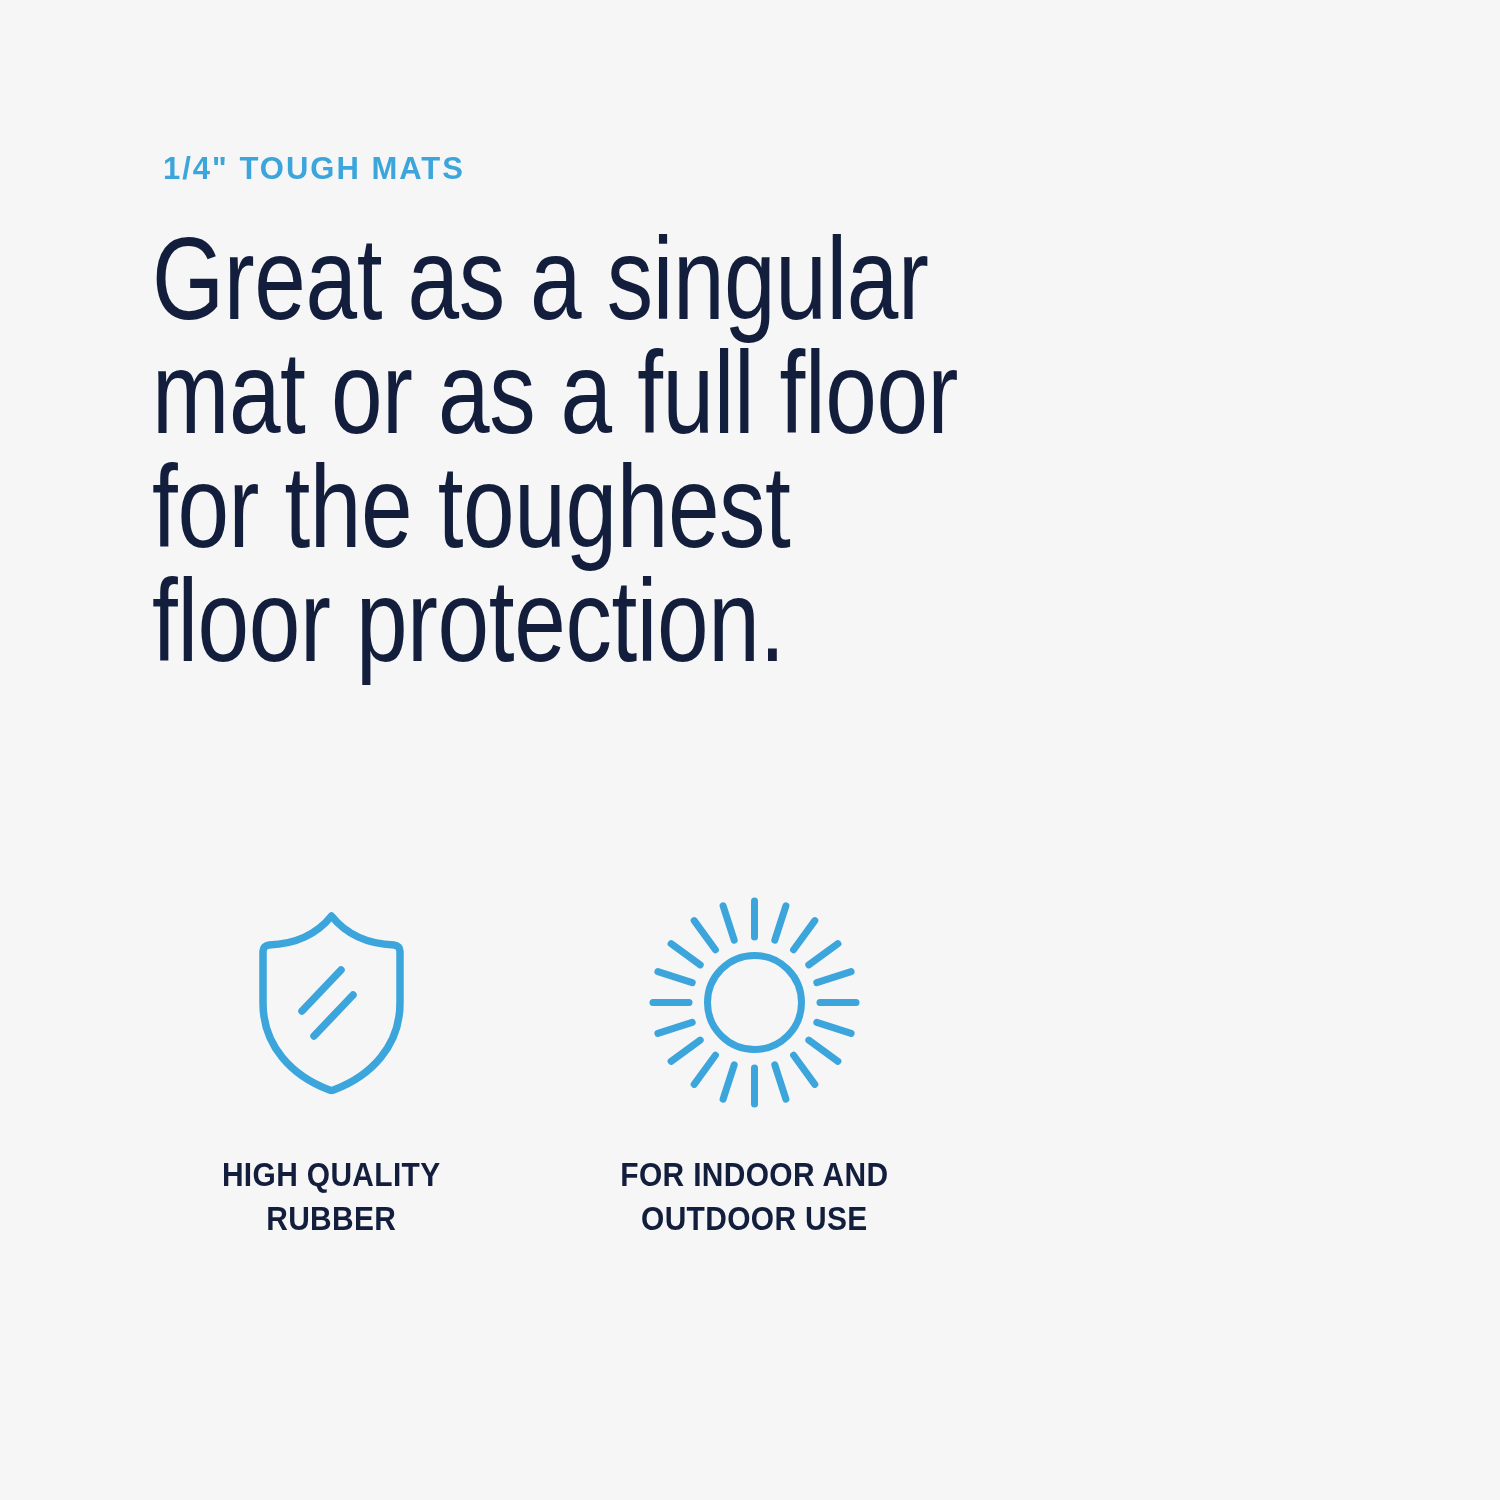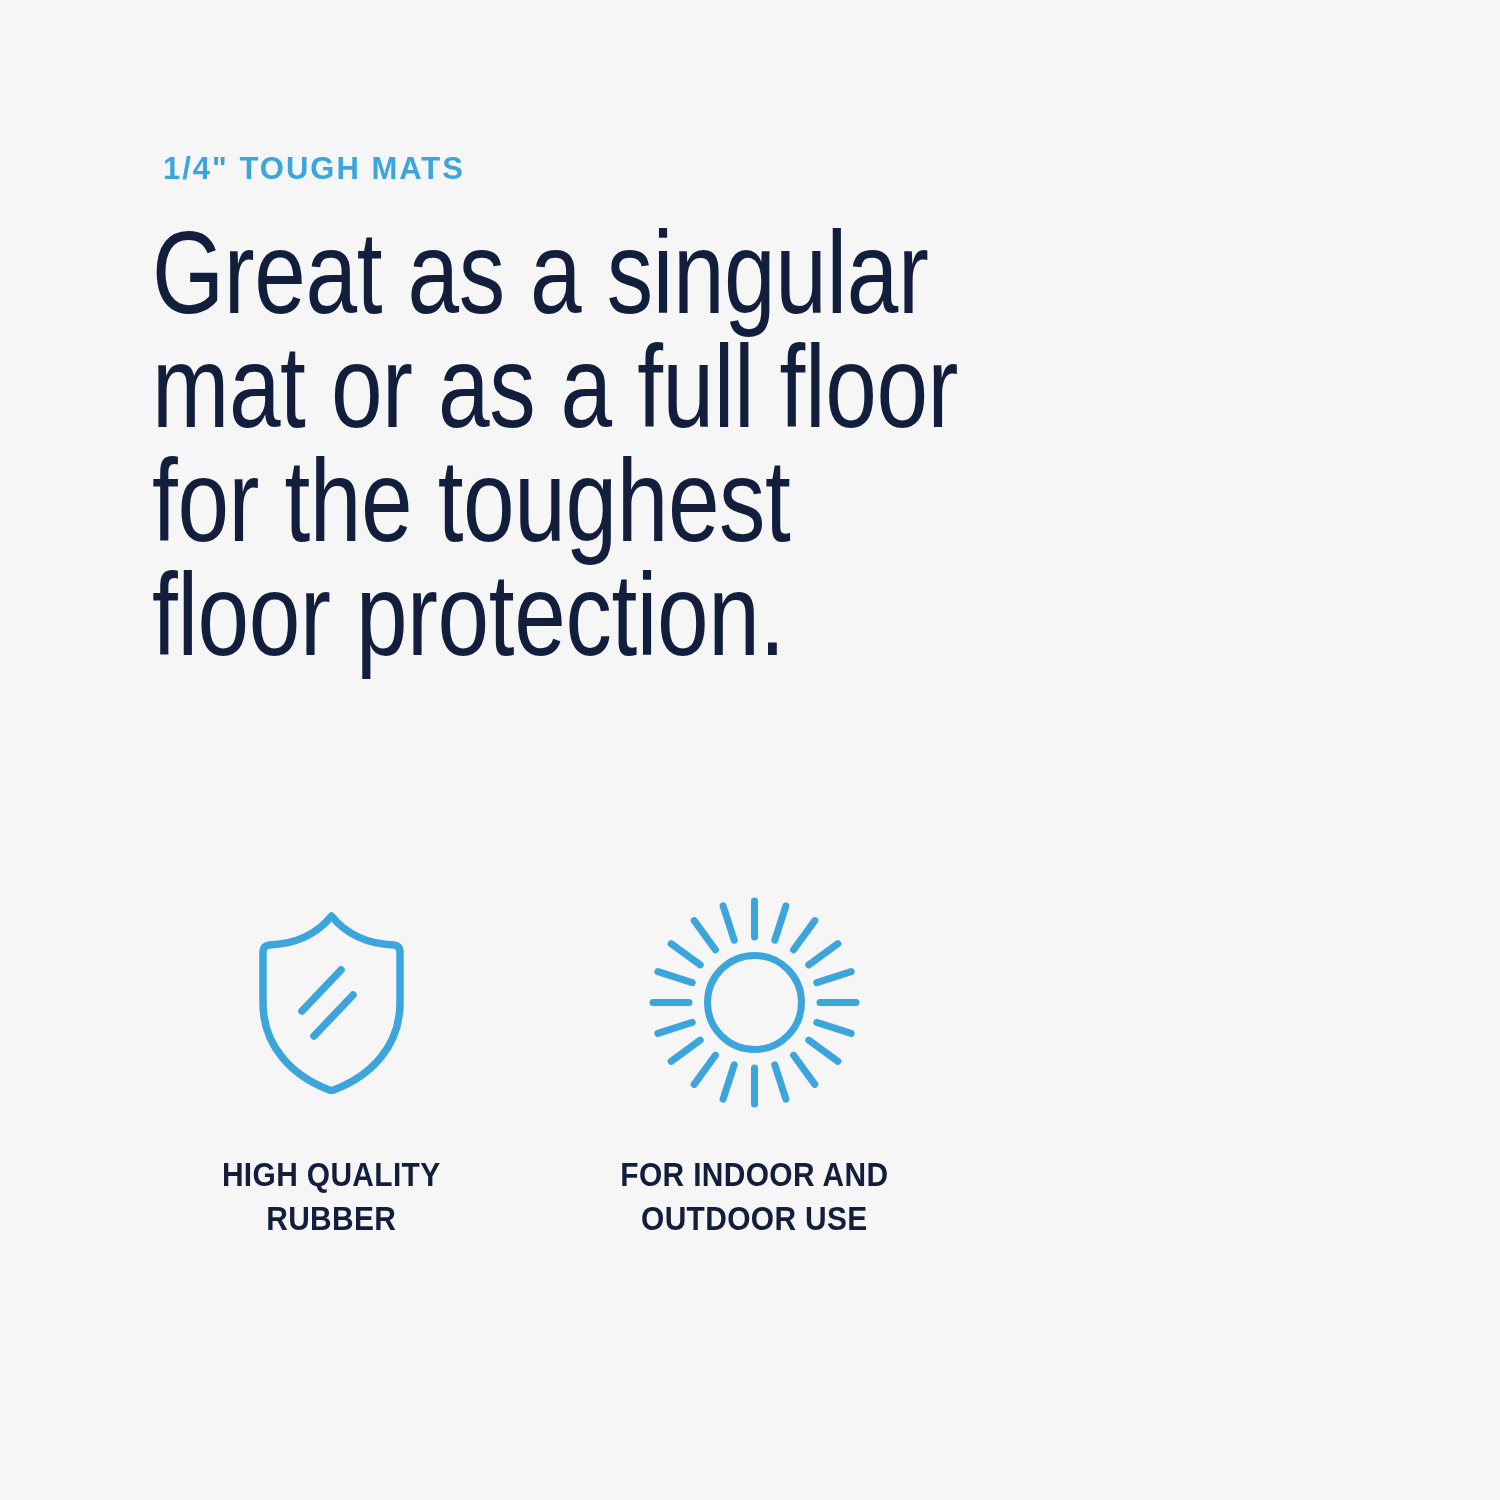--- a/index.html
+++ b/index.html
@@ -32,21 +32,21 @@
     letter-spacing: 2.0px;
     color: #3ba5dc;
     white-space: nowrap;
     line-height: 1.1;
   }
 
   
   .headline {
     position: absolute;
     left: 152px;
-    top: 216px;
+    top: 222px;
     width: 1060px;
     color: #121e3c;
     font-family: "Liberation Sans Narrow", "Liberation Sans", sans-serif;
     font-size: 116px;
     font-weight: 300;
     line-height: 114px;
     letter-spacing: -0.5px;
   }
   .headline .hl-line {
     display: block;

